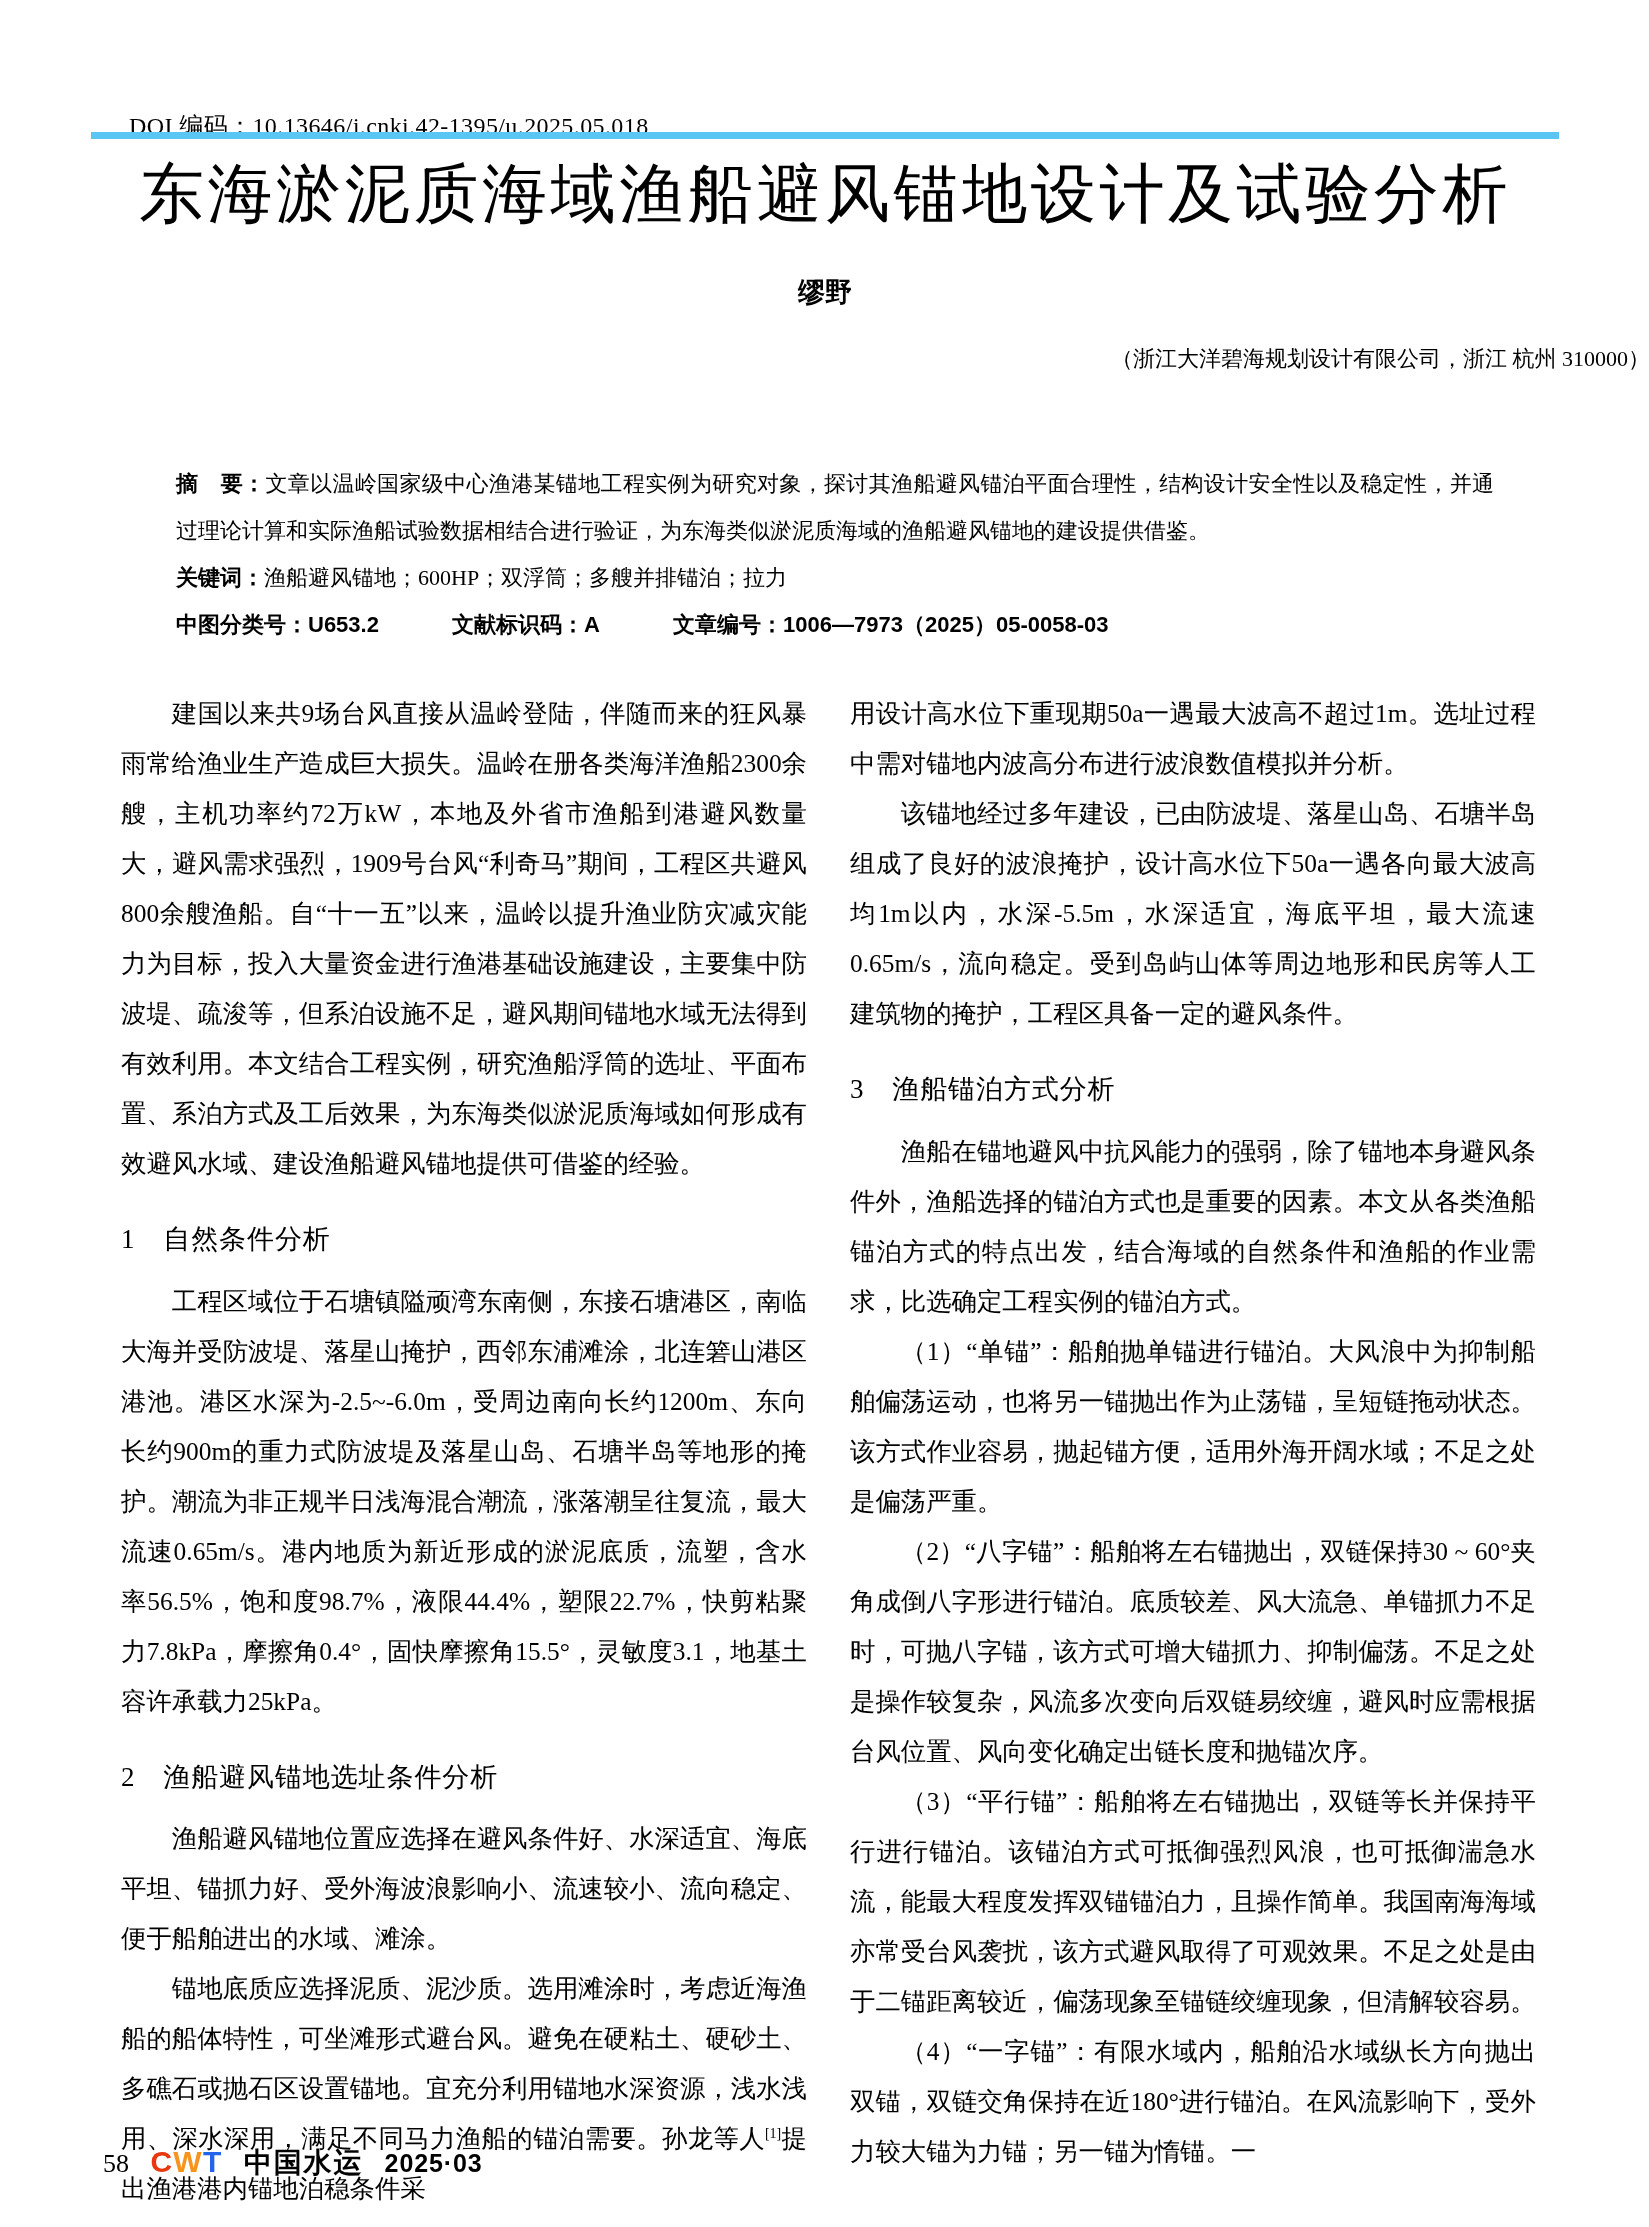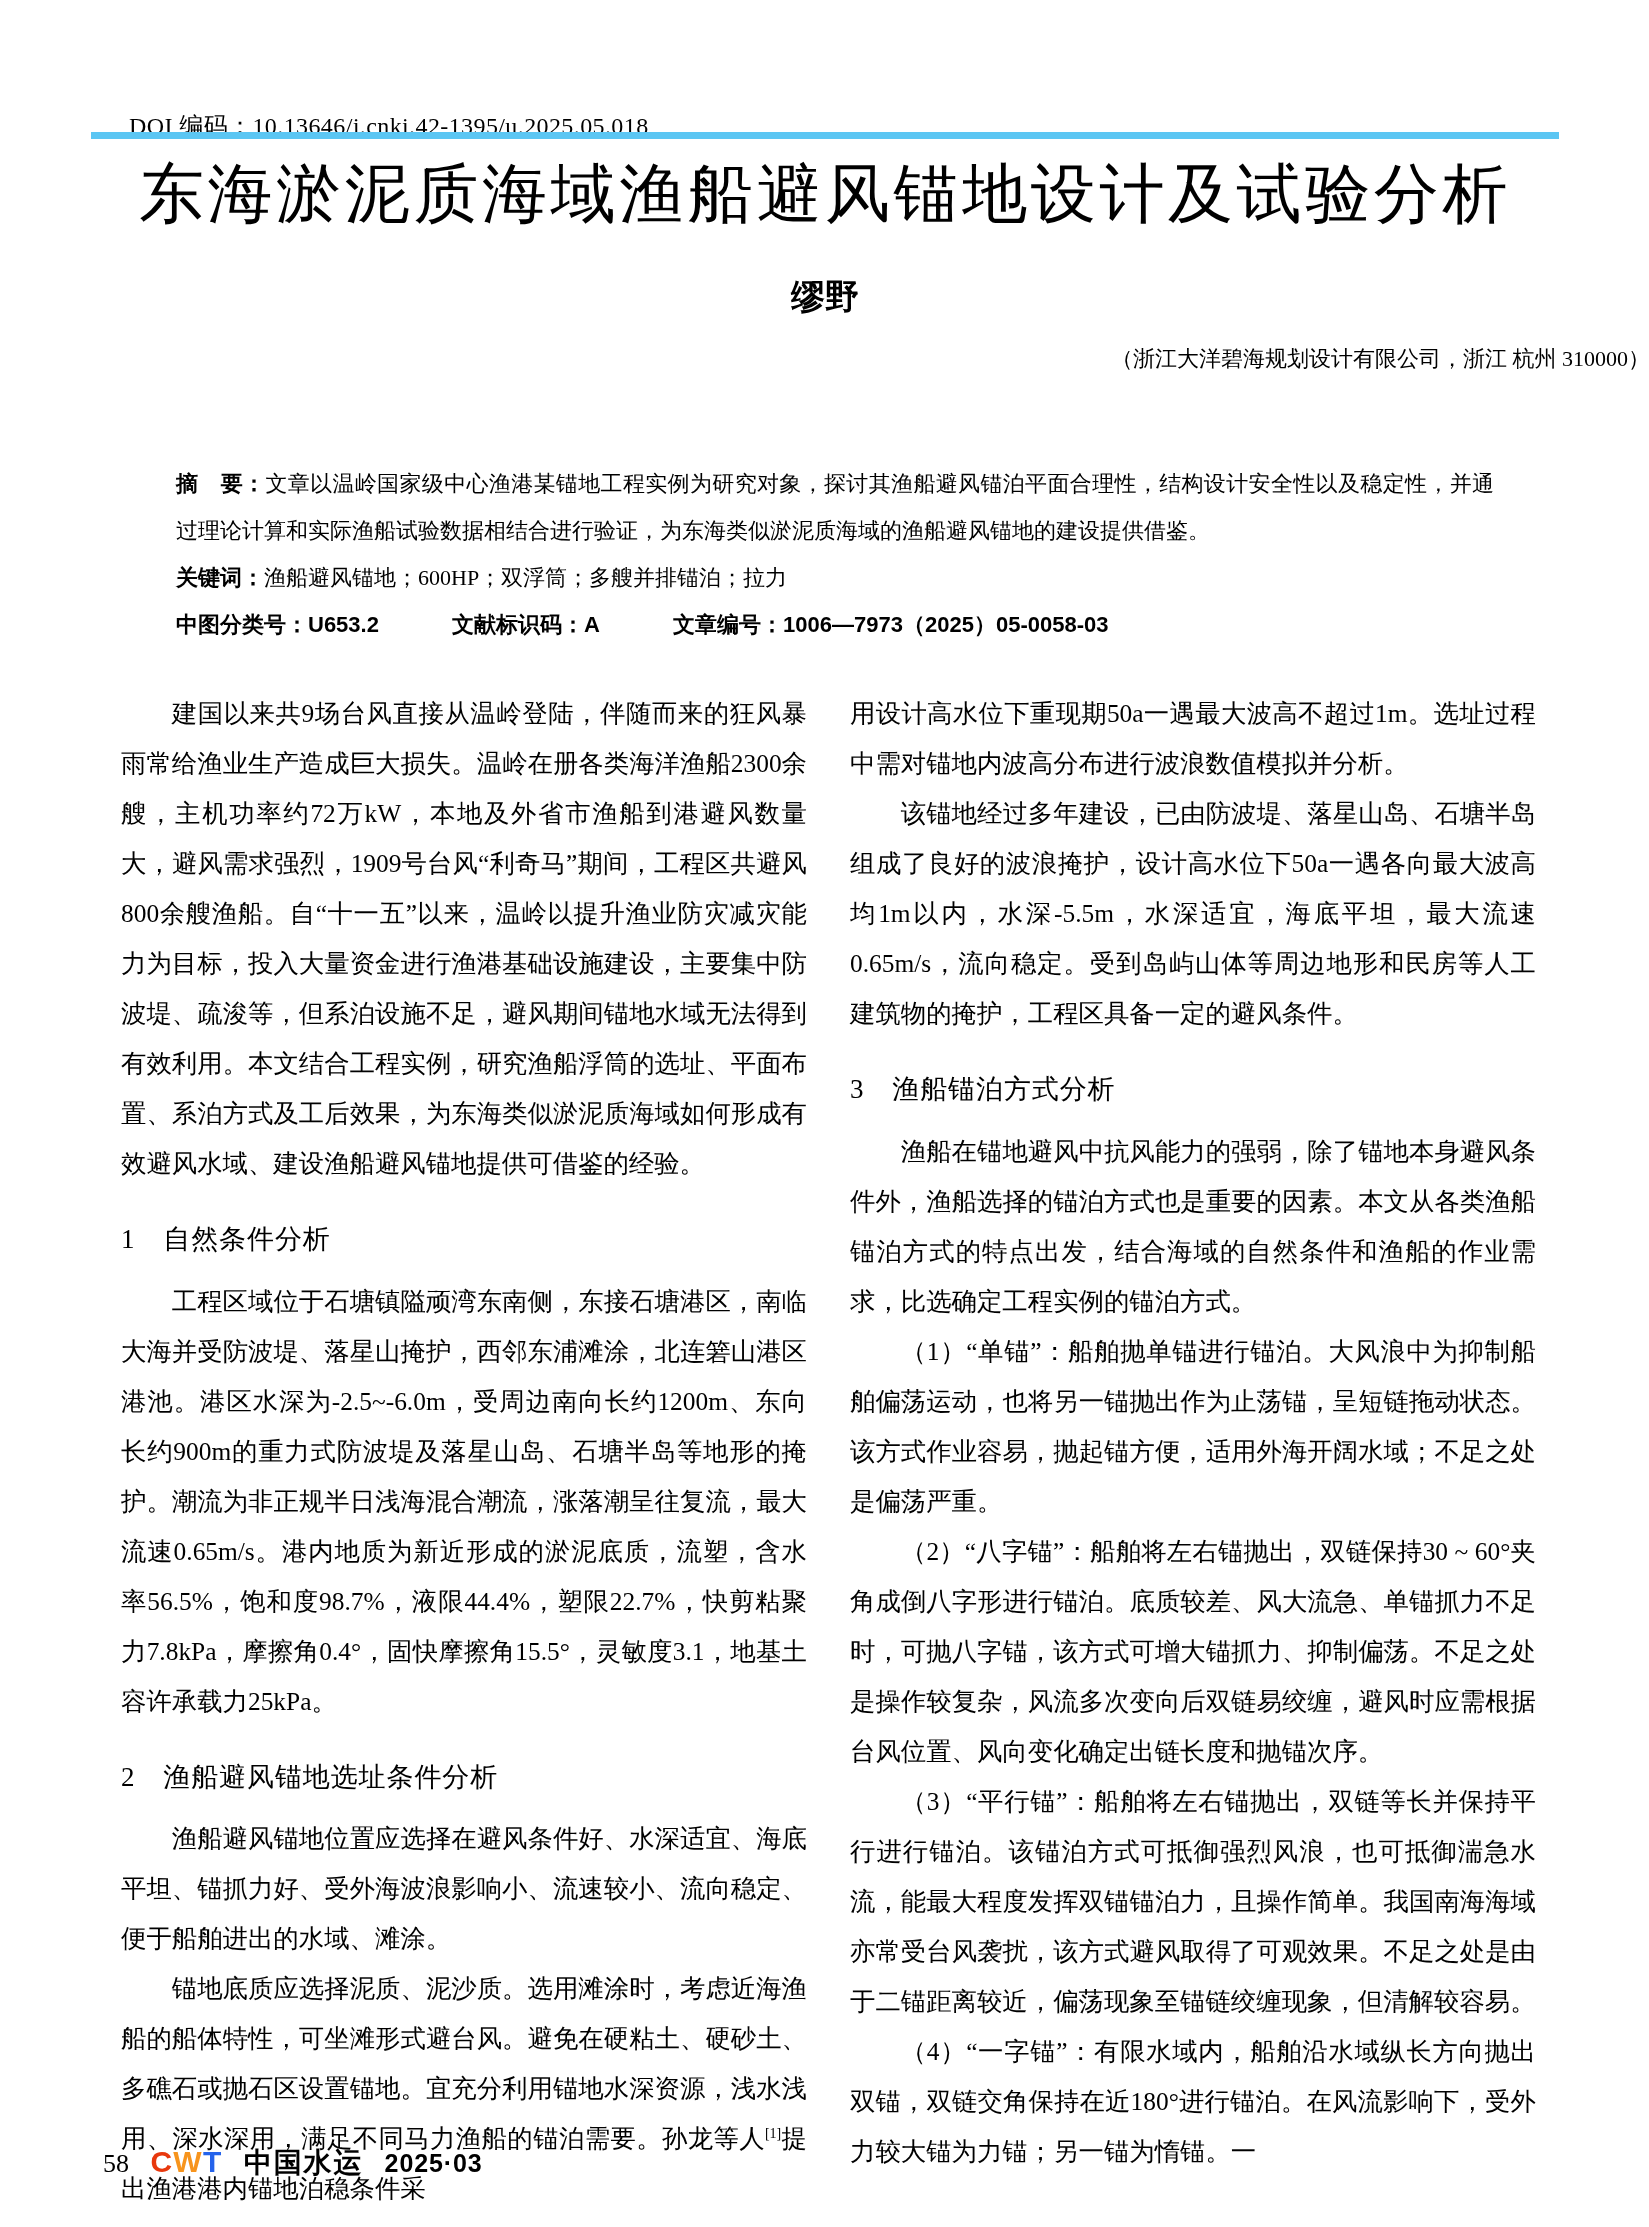--- a/index.html
+++ b/index.html
@@ -19,21 +19,21 @@
 
   
   .page-title{
     position:absolute;top:150px;left:0;width:100%;
     text-align:center;font-family:"Liberation Sans","DejaVu Sans",sans-serif;
     font-weight:normal;font-size:65px;letter-spacing:3.6px;margin:0;
   }
   .author{
     position:absolute;top:274px;left:0;width:100%;text-align:center;
     font-family:"Liberation Sans","DejaVu Sans",sans-serif;
-    font-weight:bold;font-size:34px;
+    font-weight:bold;font-size:27px;
   }
   .affiliation{
     position:absolute;top:344px;left:0;width:100%;text-align:right;
     font-size:22px;
   }
 
   
   .meta{
     position:absolute;top:460px;left:176px;width:1318px;
     font-size:22px;line-height:47px;text-align:justify;

